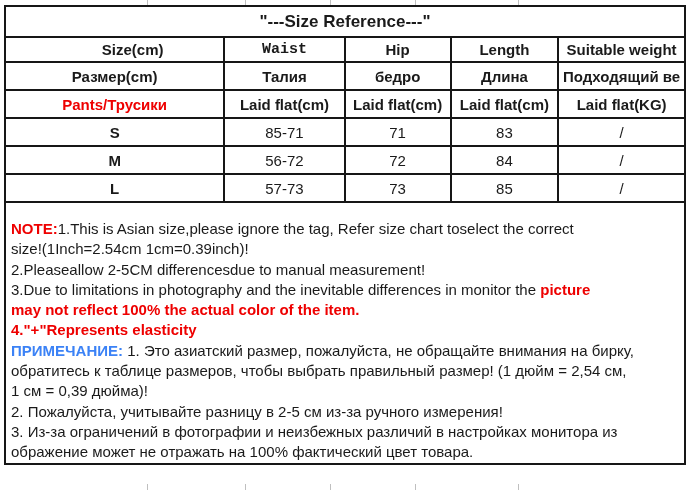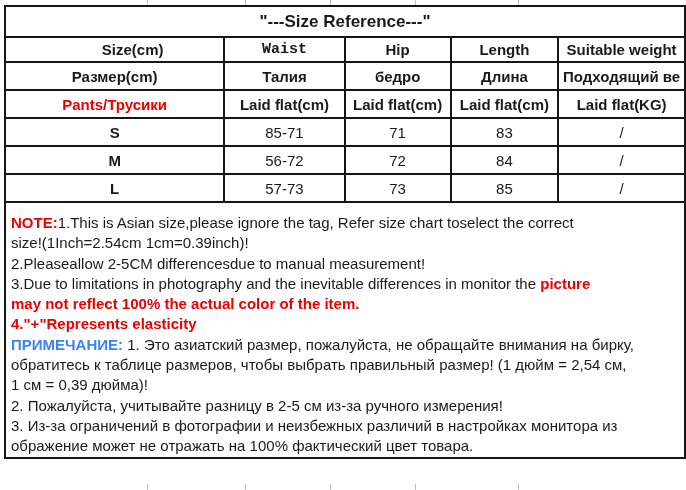--- a/index.html
+++ b/index.html
@@ -16,21 +16,21 @@
   .c0{width:203px;padding-left:36px;}.c1{width:130px;font-family:Liberation Mono, monospace;}.c2{width:113px;text-align:center;}.c3{width:115px;border-radius:11px;}.c4{width:130px;}
   .title-cell{height:29px;font-size:17px;font-weight:bold;}
   tr.hrow th{font-size:15px;font-weight:bold;}
   tr.hrow1 th{height:23px;}
   tr.hrow2 th{height:26px;}
   tr.hrow3 th{height:26px;}
   th.pants{font-size:17px;}
   tr.drow td{height:26px;font-size:15px;}
   tr.drow td.size-col{font-weight:bold;}
   td.notes-cell{
-    height:243px;text-align:left;vertical-align:top;padding:10px 4px 0 5px;
+    height:243px;text-align:left;vertical-align:top;padding:16px 4px 0 5px;
   }
   .note-p{margin:0;white-space:pre-line;font-size:15px;line-height:20.3px;}
   .seg{color:#1a1a1a;}
   .seg.red{font-weight:bold;}
 </style>
 </head>
 <body>
 
 <div class="grid-stub top" style="left:147px"></div>
 <div class="grid-stub top" style="left:245px"></div>

